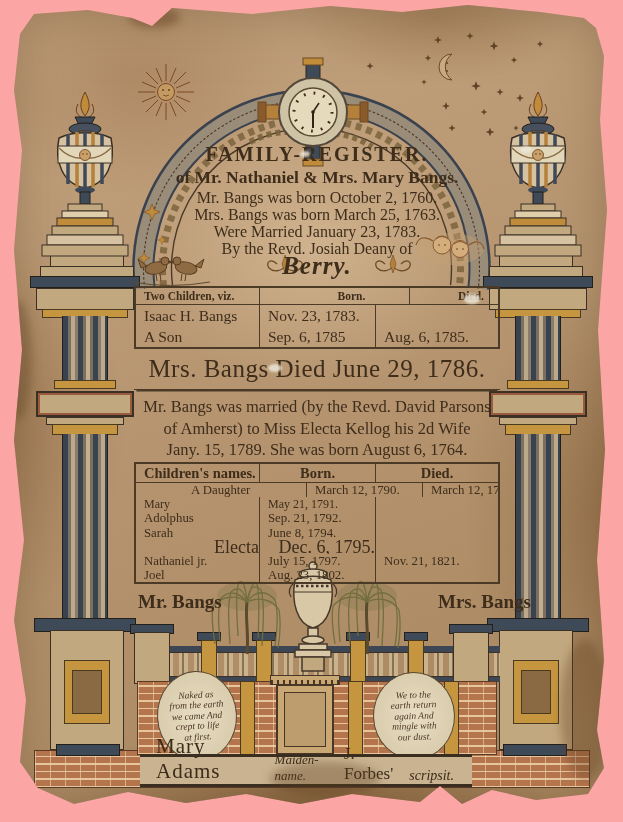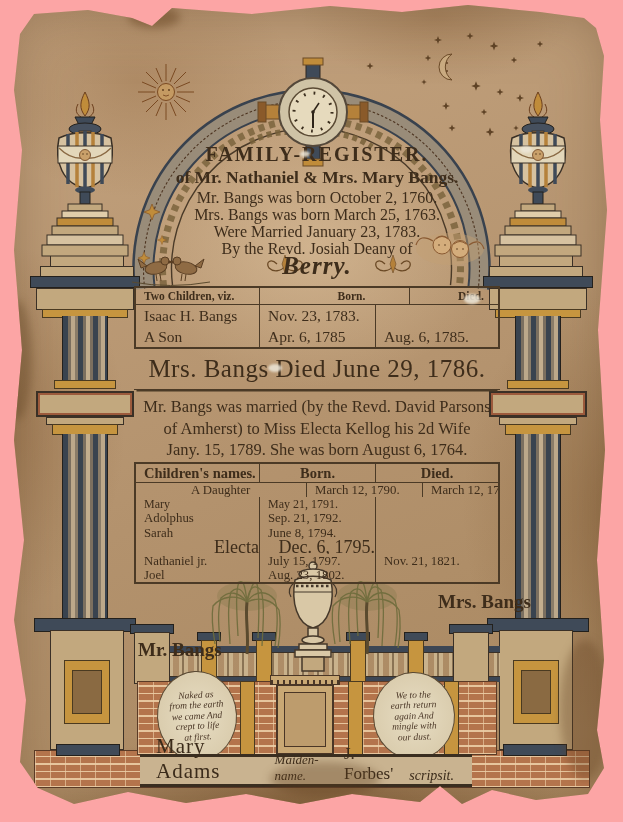--- a/index.html
+++ b/index.html
@@ -317,21 +317,21 @@
         <div class="cell vline" style="text-align:center;padding-left:0;">Born.</div>
         <div class="cell" style="text-align:center;padding-left:0;">Died.</div>
       </div>
       <div class="trow" style="font-size:15.5px;line-height:21px;height:21px;">
         <div class="cell vline">Isaac H. Bangs</div>
         <div class="cell vline">Nov. 23, 1783.</div>
         <div class="cell"></div>
       </div>
       <div class="trow" style="font-size:15.5px;line-height:21px;height:21px;">
         <div class="cell vline">A Son</div>
-        <div class="cell vline">Apr. 6, 1785</div>
+        <div class="cell vline">Sep. 6, 1785</div>
         <div class="cell">Aug. 6, 1785.</div>
       </div>
     </div>
 
     <div class="txt" style="top:348px;height:42px;border-bottom:1.5px solid #4b3a26;box-shadow:0 4px 0 -2.5px #4b3a26;font-size:25px;letter-spacing:0.5px;padding-top:7px;box-sizing:border-box;">Mrs. Bangs Died June 29, 1786.</div>
 
     <div class="txt" style="top:396px;font-size:16.5px;line-height:21.5px;">
       <div>Mr. Bangs was married (by the Revd. David Parsons</div>
       <div>of Amherst) to Miss Electa Kellog his 2d Wife</div>
       <div>Jany. 15, 1789.  She was born August 6, 1764.</div>
@@ -373,21 +373,21 @@
         <div class="cell vline">July 15, 1797.</div>
         <div class="cell">Nov. 21, 1821.</div>
       </div>
       <div class="trow" style="font-size:12.8px;line-height:14.2px;height:14.2px;">
         <div class="cell vline">Joel</div>
         <div class="cell vline">Aug. 23, 1802.</div>
         <div class="cell"></div>
       </div>
     </div>
 
-    <div class="abs" style="left:138px;top:591px;font-size:19px;font-weight:600;color:#3e2d1b;margin-top:48px;">Mr. Bangs</div>
+    <div class="abs" style="left:138px;top:591px;font-size:19px;font-weight:600;color:#3e2d1b;">Mr. Bangs</div>
     <div class="abs" style="left:438px;top:591px;font-size:19px;font-weight:600;color:#3e2d1b;">Mrs. Bangs</div>
 
     <div class="oval" style="left:157px;top:671px;width:80px;height:90px;transform:rotate(-3deg);">
       <div>Naked as</div>
       <div>from the earth</div>
       <div>we came And</div>
       <div>crept to life</div>
       <div>at first.</div>
     </div>
     <div class="oval" style="left:373px;top:672px;width:82px;height:88px;transform:rotate(-2deg);">

